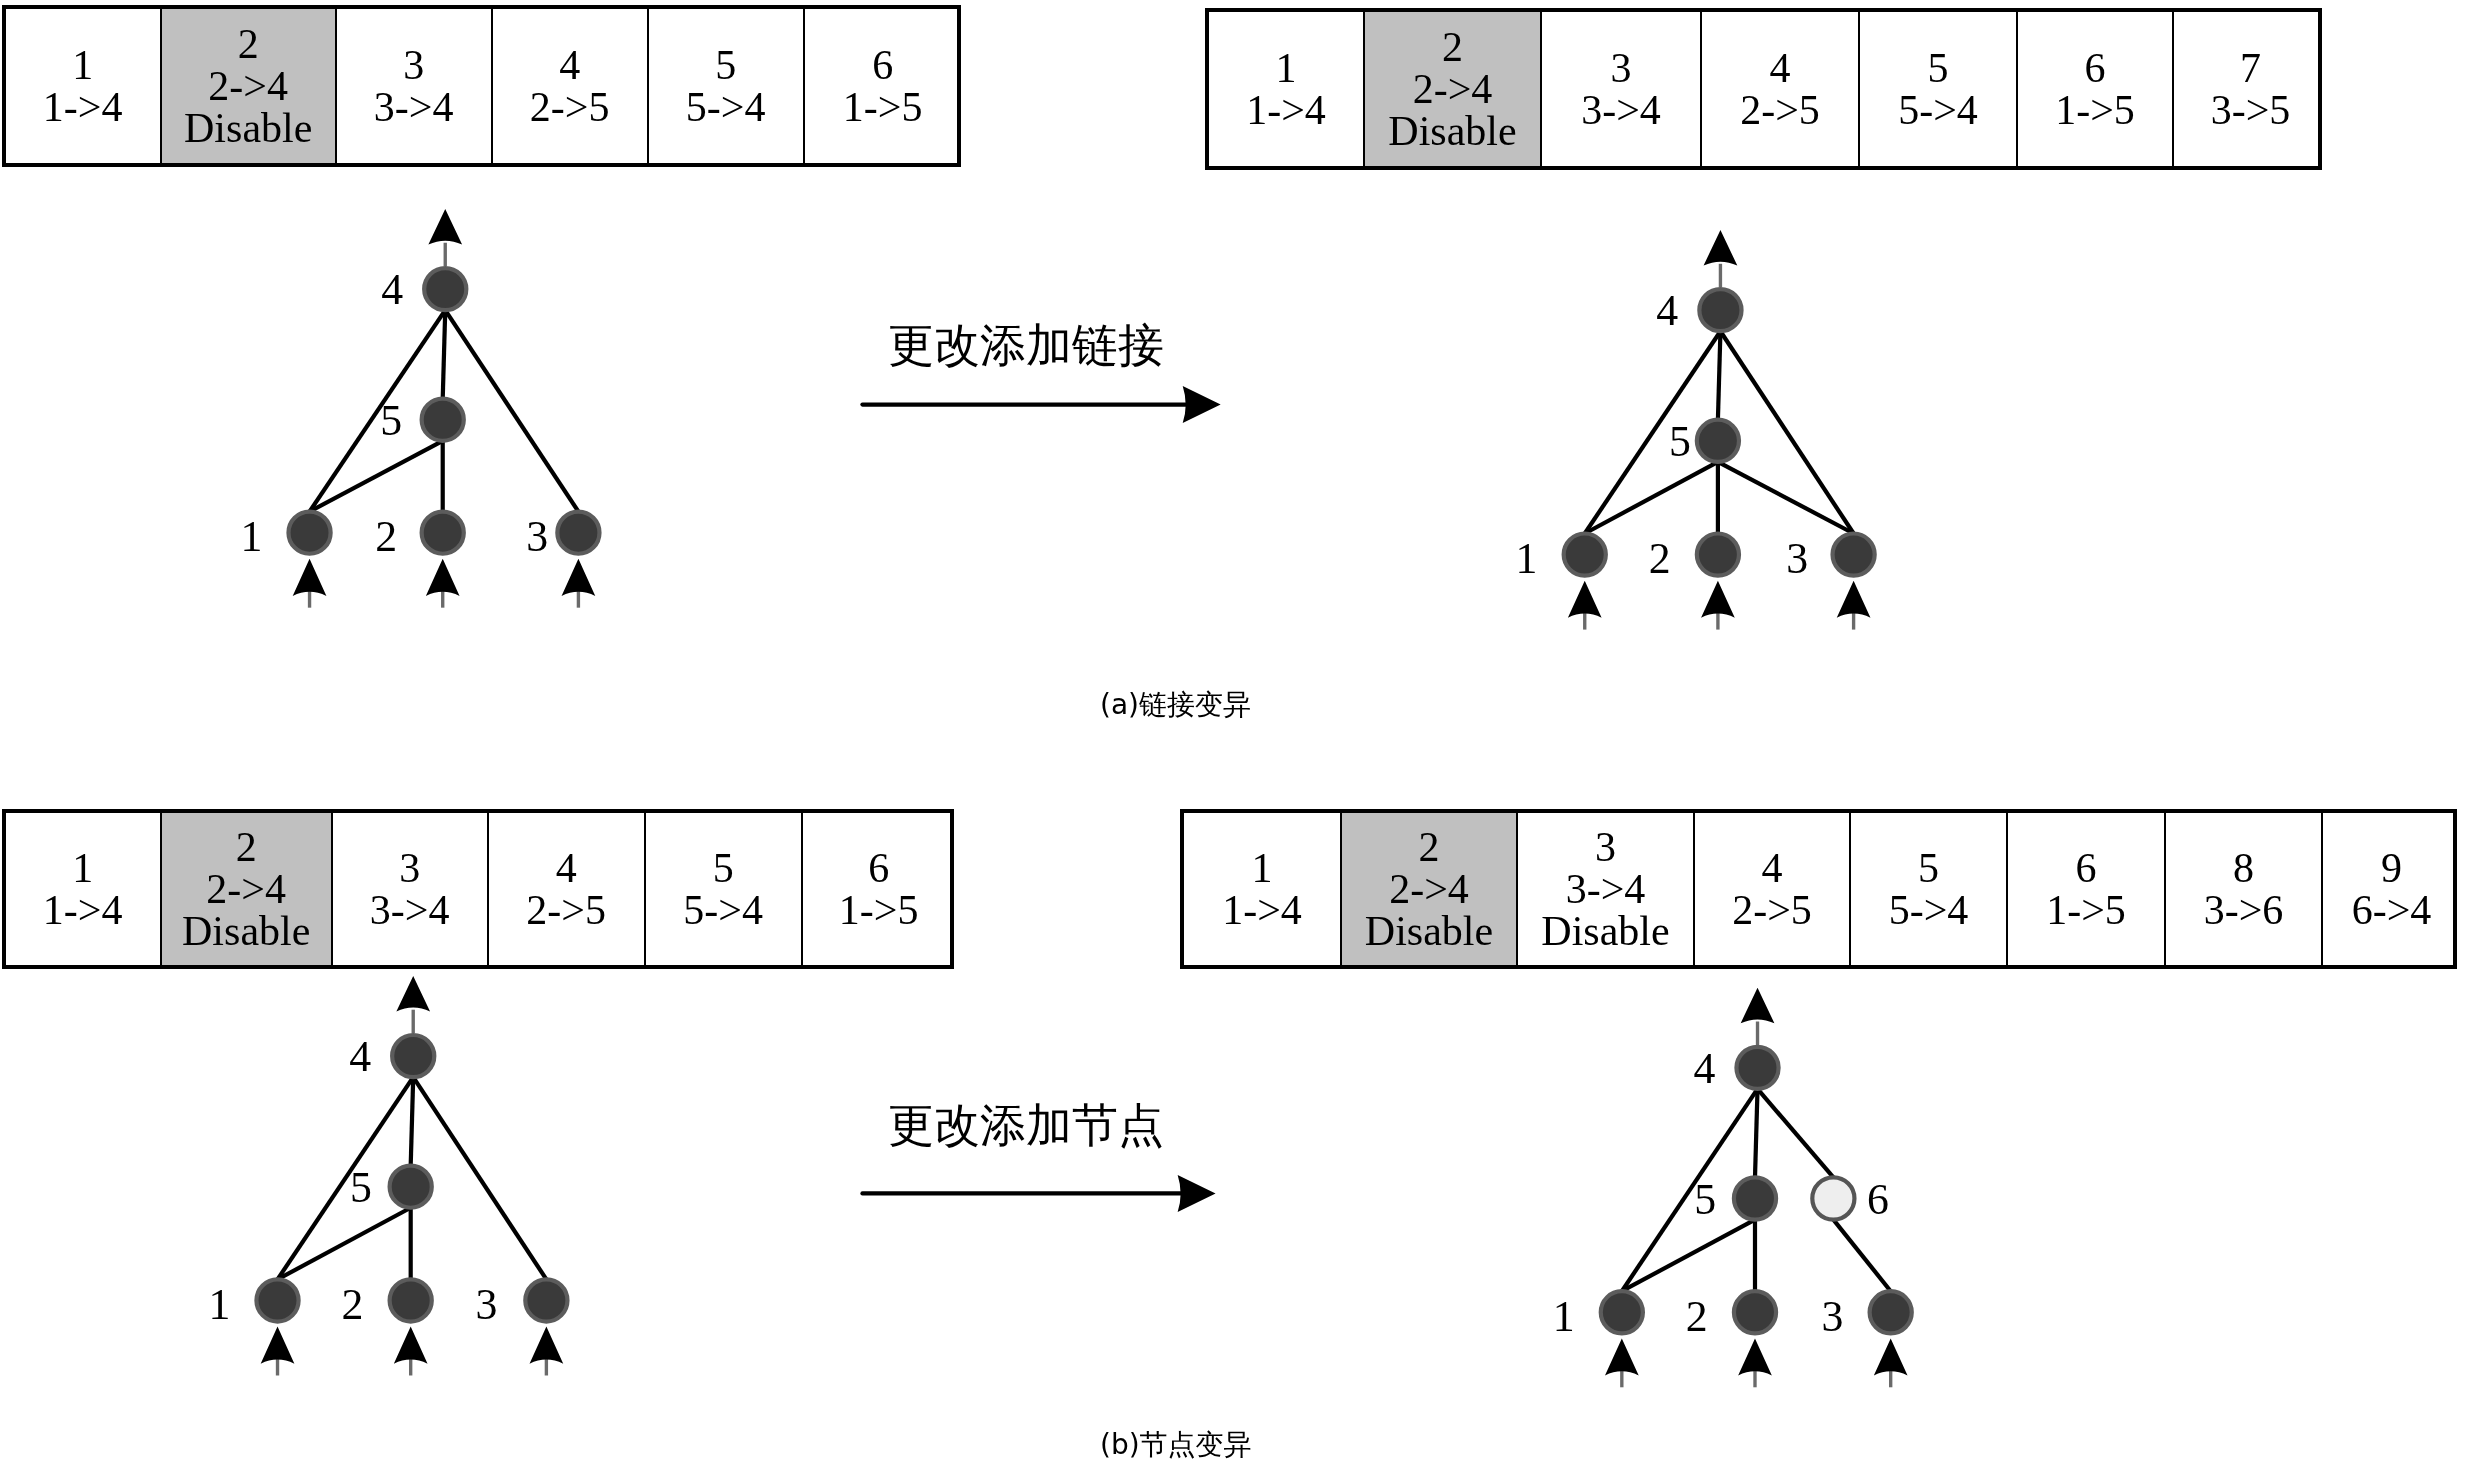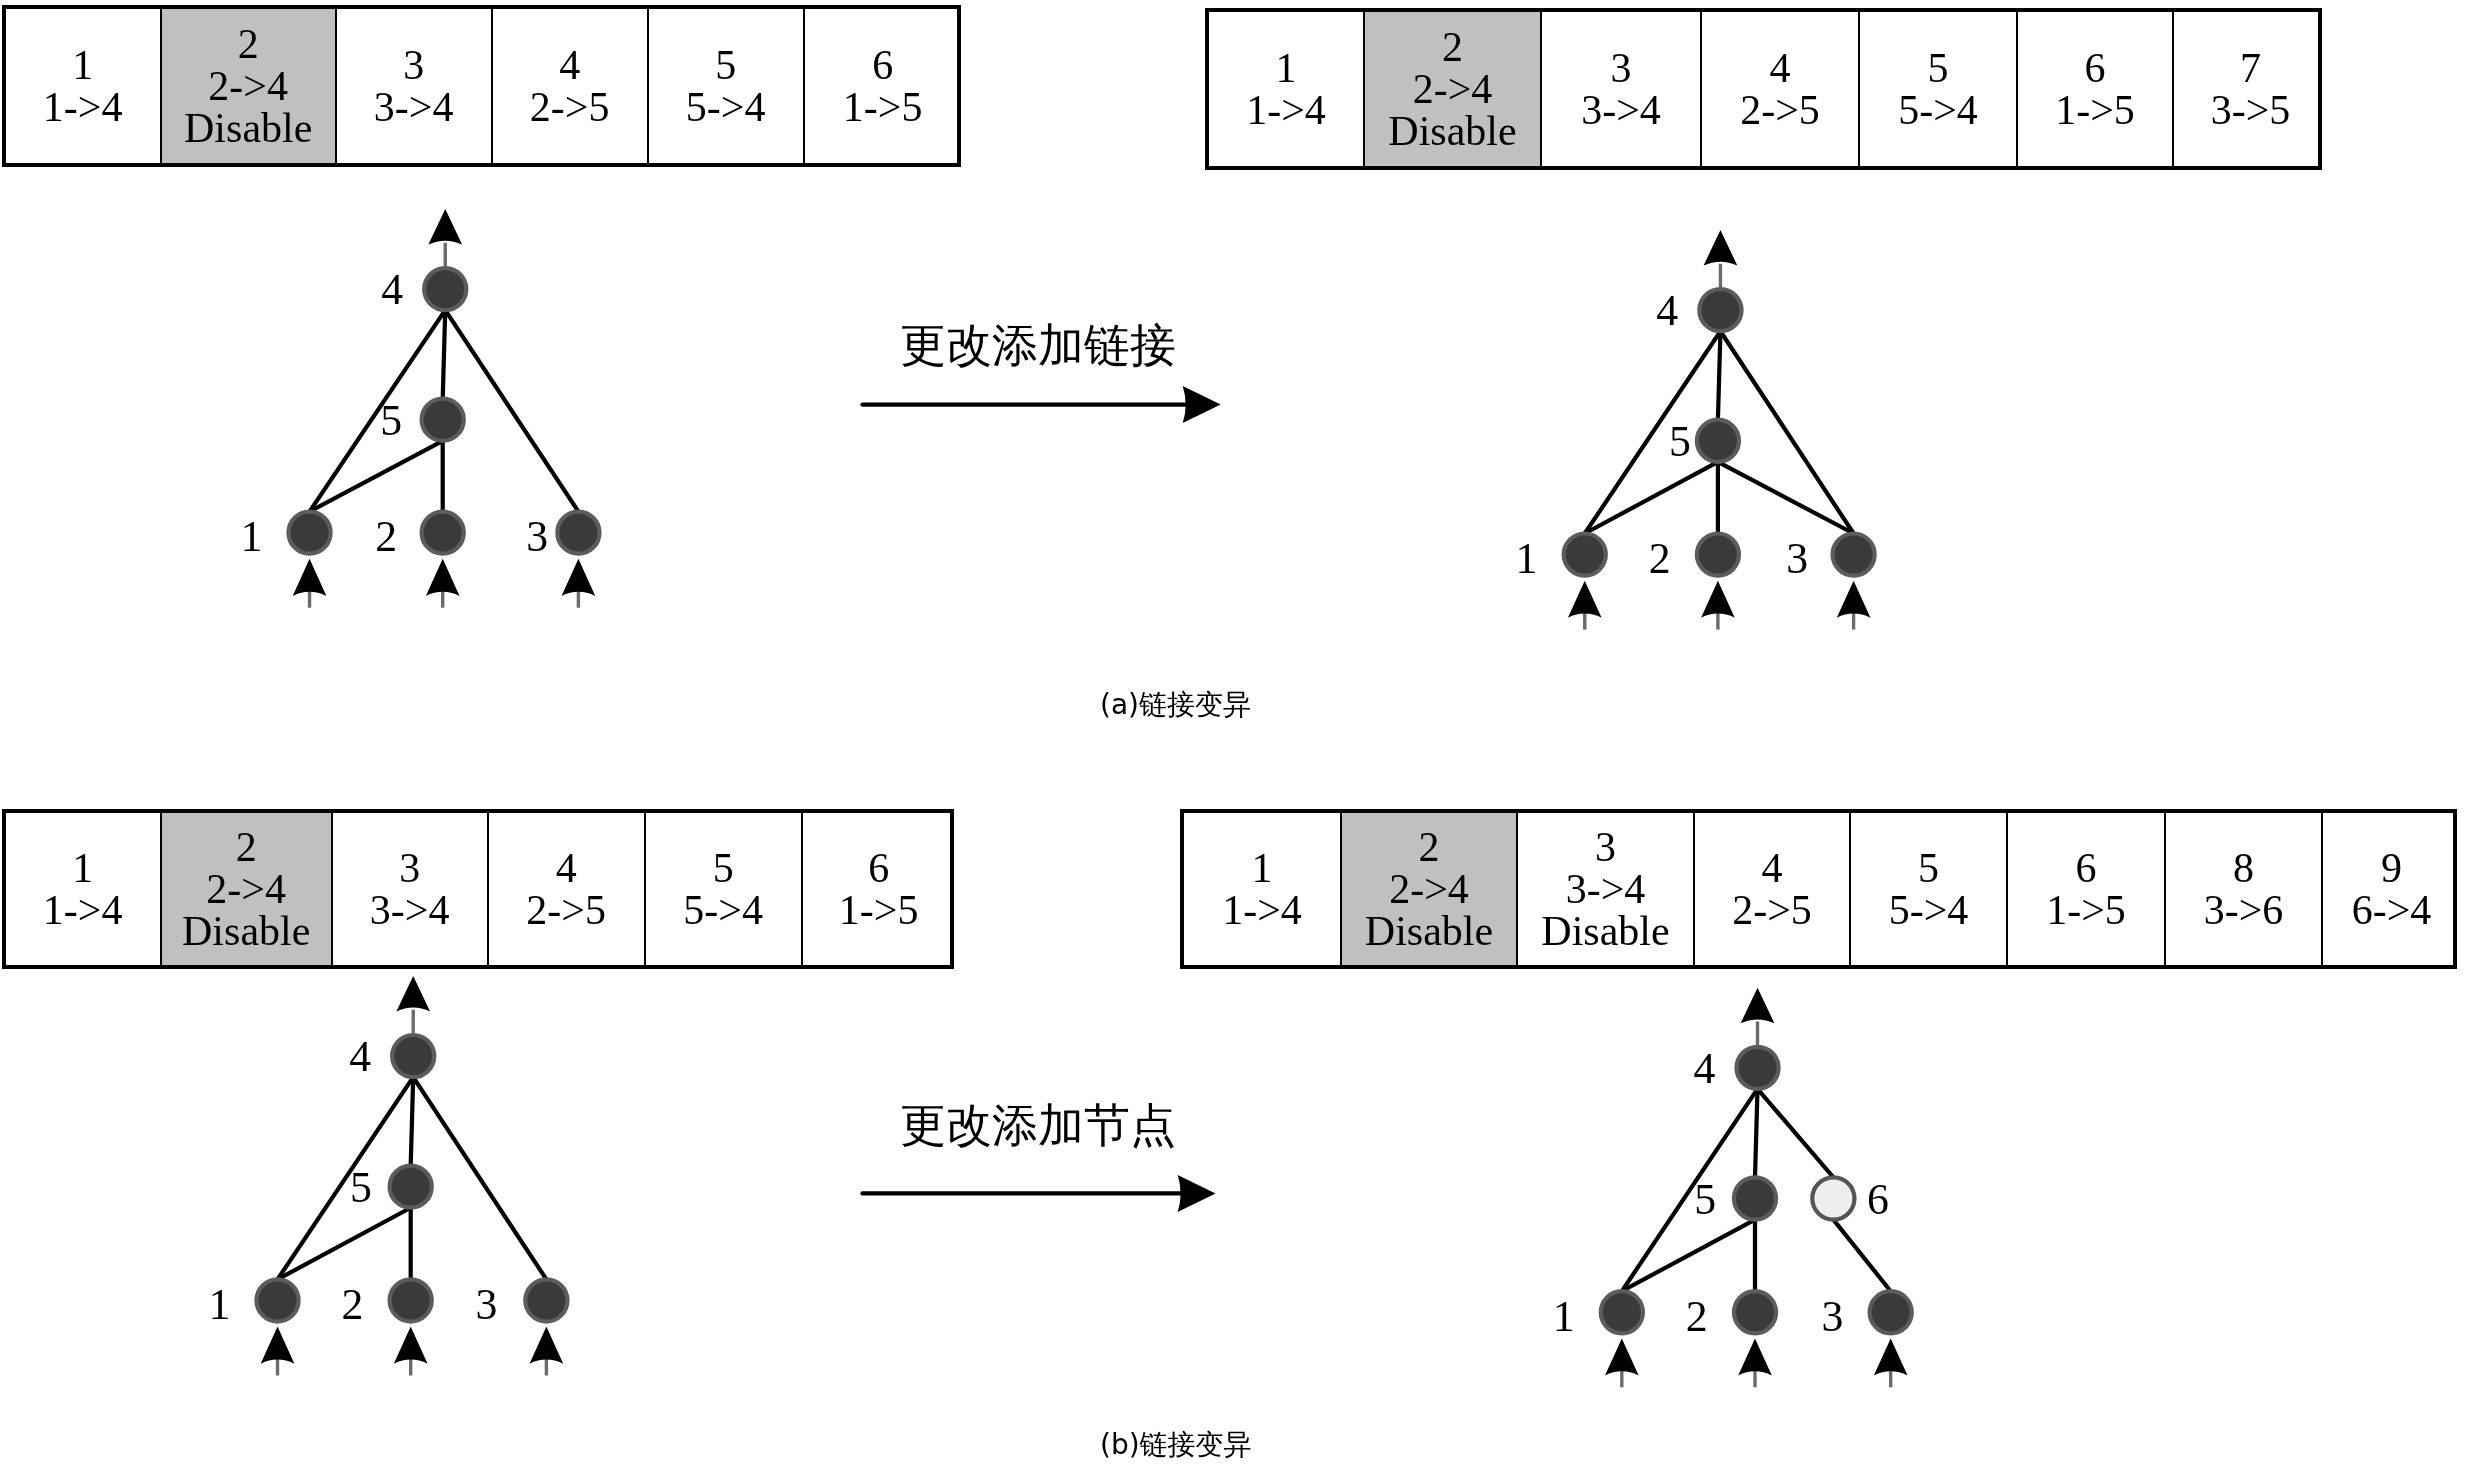--- a/index.html
+++ b/index.html
@@ -8,21 +8,21 @@
   svg#canvas { position:absolute; left:0; top:0; }
   .genome { position:absolute; display:flex; border:4.2px solid #000; box-sizing:border-box; background:#fff; }
   .gene { flex:0 0 auto; border-right:2.5px solid #000; box-sizing:border-box;
           display:flex; flex-direction:column; align-items:center; justify-content:center;
           font-size:42px; line-height:42px; text-align:center; }
   .gene:last-child { border-right:none; }
   .gene.disabled-fill { background:#c0c0c0; }
   .gene .innov, .gene .conn, .gene .status { display:block; }
   .gene .status:empty { display:none; }
   .label-cn { position:absolute; font-size:46px; line-height:51px; white-space:nowrap;
-              font-family:"DejaVu Sans","Liberation Serif",serif;margin-left:12px; }
+              font-family:"DejaVu Sans","Liberation Serif",serif; }
   .caption { position:absolute; font-size:28px; line-height:51px; white-space:nowrap;
              font-family:"DejaVu Sans","Liberation Serif",serif; }
   .node-label { font-family:"Liberation Serif","DejaVu Serif",serif; font-size:52px; }
 </style>
 </head>
 <body>
 
 <svg id="canvas" width="2475" height="1480" viewBox="0 0 2936 1756">
   <defs>
     <marker id="bigArrow" markerWidth="10" markerHeight="10" refX="1" refY="5" orient="auto" markerUnits="userSpaceOnUse" viewBox="0 0 10 10"></marker>
@@ -296,14 +296,14 @@
     <div class="gene" style="width: 137px;">
       <span class="innov">9</span>
       <span class="conn">6-&gt;4</span>
     </div>
   </div>
 
 <div class="label-cn" style="left:888px; top:320px;">更改添加链接</div>
 <div class="label-cn" style="left:888px; top:1100px;text-align:center;">更改添加节点</div>
 
 <div class="caption" style="left:1100px; top:679px;">(a)链接变异</div>
-<div class="caption" style="left:1100px; top:1419px;">(b)链接变异</div>
+<div class="caption" style="left:1100px; top:1419px;">(b)节点变异</div>
 
 
 </body></html>

